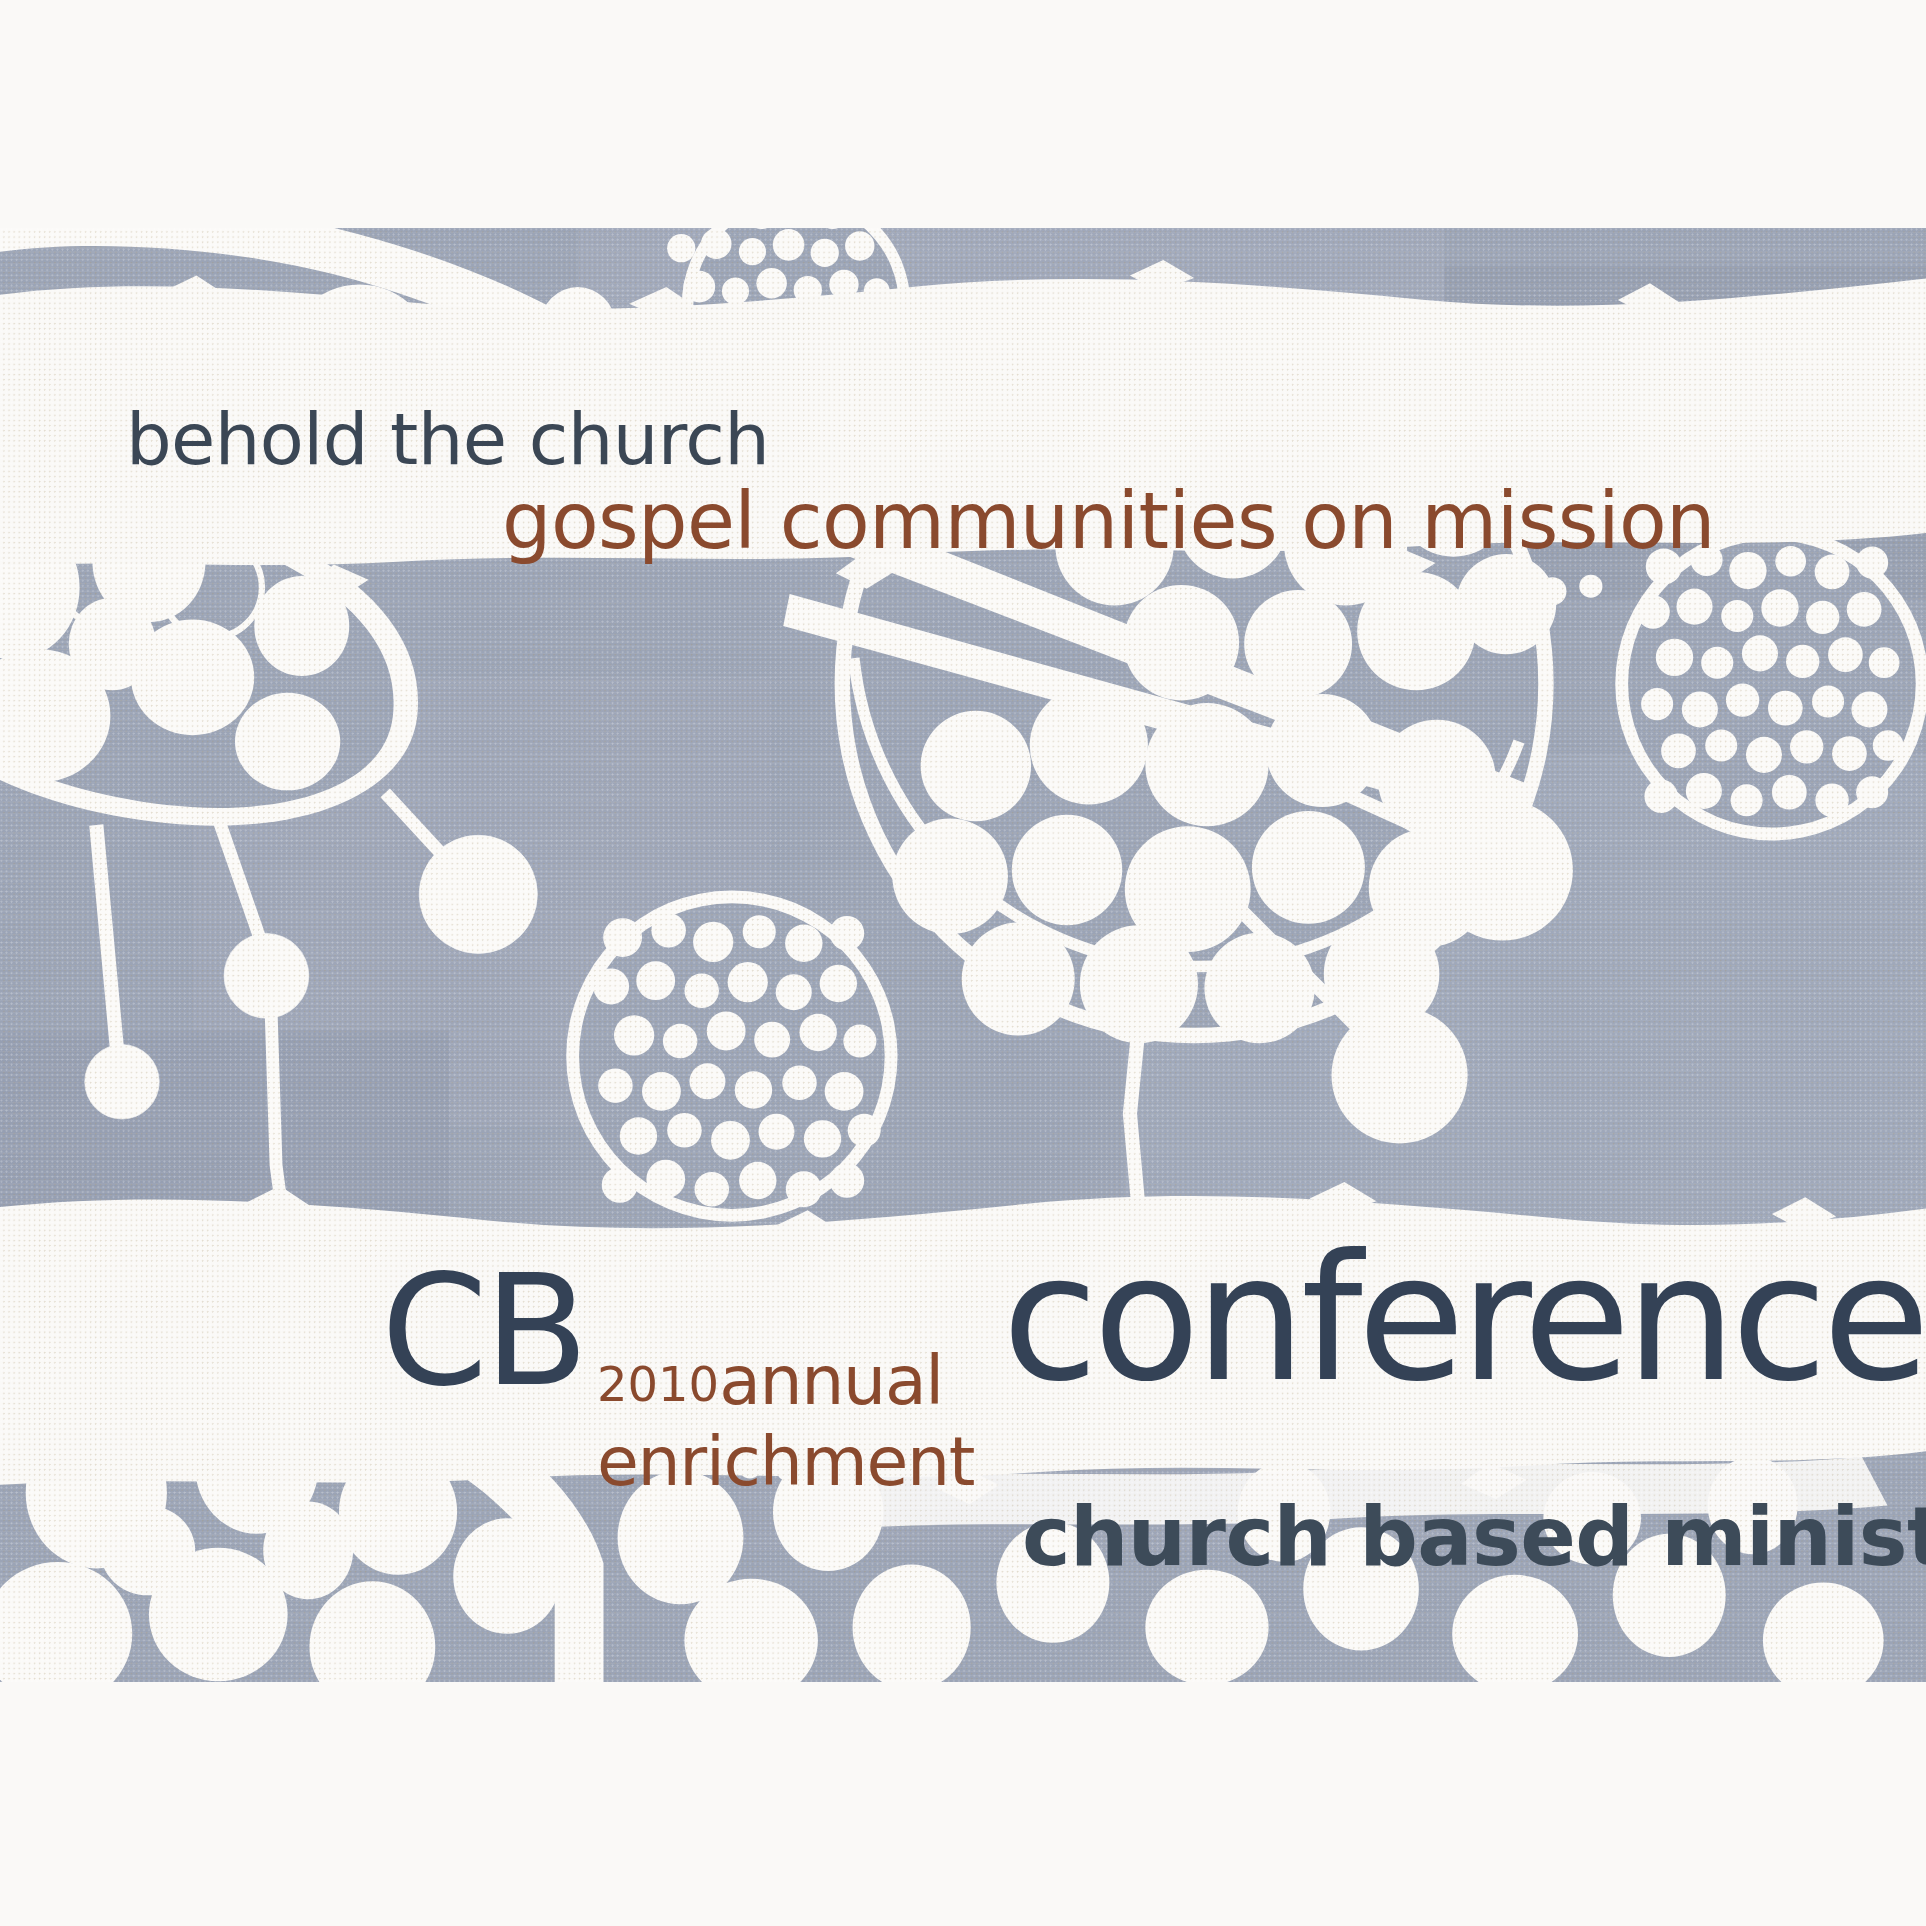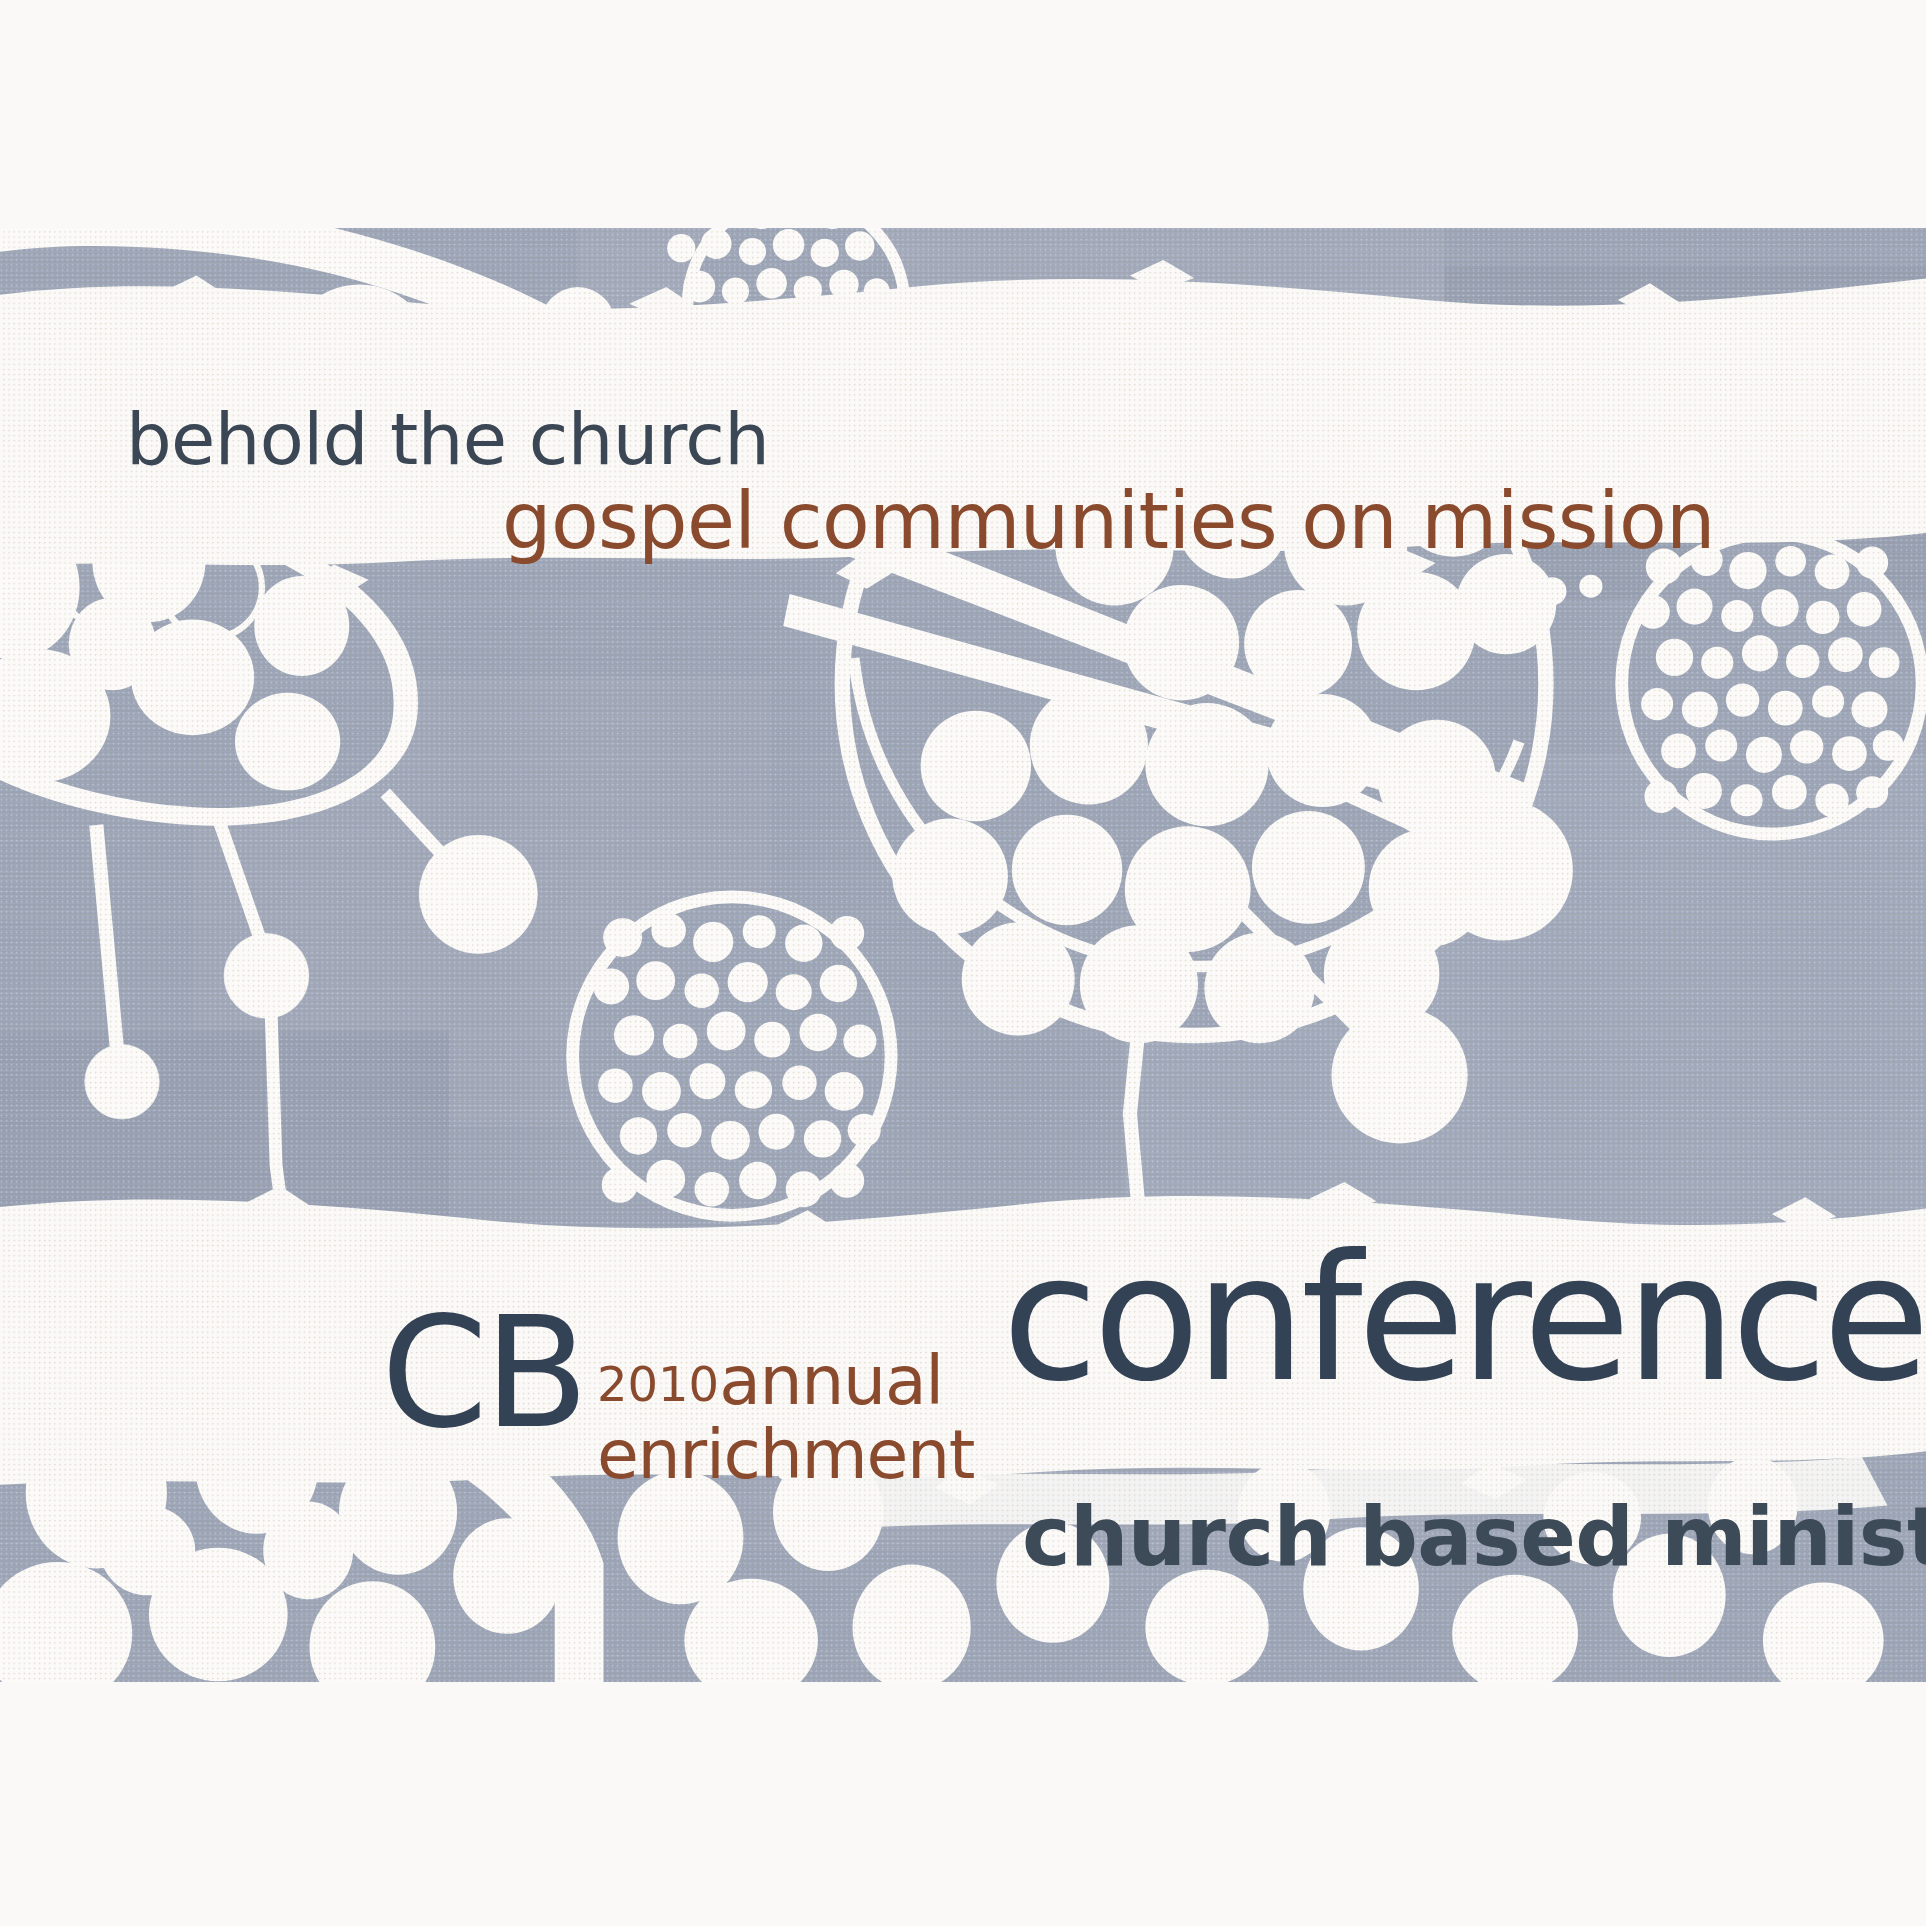--- a/index.html
+++ b/index.html
@@ -34,27 +34,27 @@
   .txt{position:absolute;white-space:nowrap;line-height:1;}
   #behold{
     left:126px;top:403px;font-size:72px;font-weight:400;color:#3b4755;
     letter-spacing:-0.6px;
   }
   #tagline{
     left:502px;top:482px;font-size:78px;font-weight:400;color:#8a4a2e;
     letter-spacing:-0.6px;
   }
   #cb{
-    left:381px;top:1297px;font-size:153px;font-weight:400;color:#344256;
+    left:381px;top:1255px;font-size:153px;font-weight:400;color:#344256;
     letter-spacing:-3.9px;
   }
   #stackwrap{position:absolute;left:597px;top:1305px;color:#8a4a2e;}
   #year-annual{font-size:68px;line-height:.96;letter-spacing:-1.3px;margin-top:43px;}
   #year-annual .yr{font-size:48px;letter-spacing:0;vertical-align:3.2px;}
-  #enrichment{font-size:68px;line-height:.96;letter-spacing:-1.3px;margin-top:9px;}
+  #enrichment{font-size:68px;line-height:.96;letter-spacing:-1.3px;margin-top:16px;}
   #conference{
     left:1002px;top:1231px;font-size:175px;font-weight:400;color:#344256;
     letter-spacing:-5.1px;
   }
   #cbm{
     left:1022px;top:1496px;font-size:82px;font-weight:700;color:#3d4b59;
     letter-spacing:-0.6px;
   }
 </style>
 </head>

